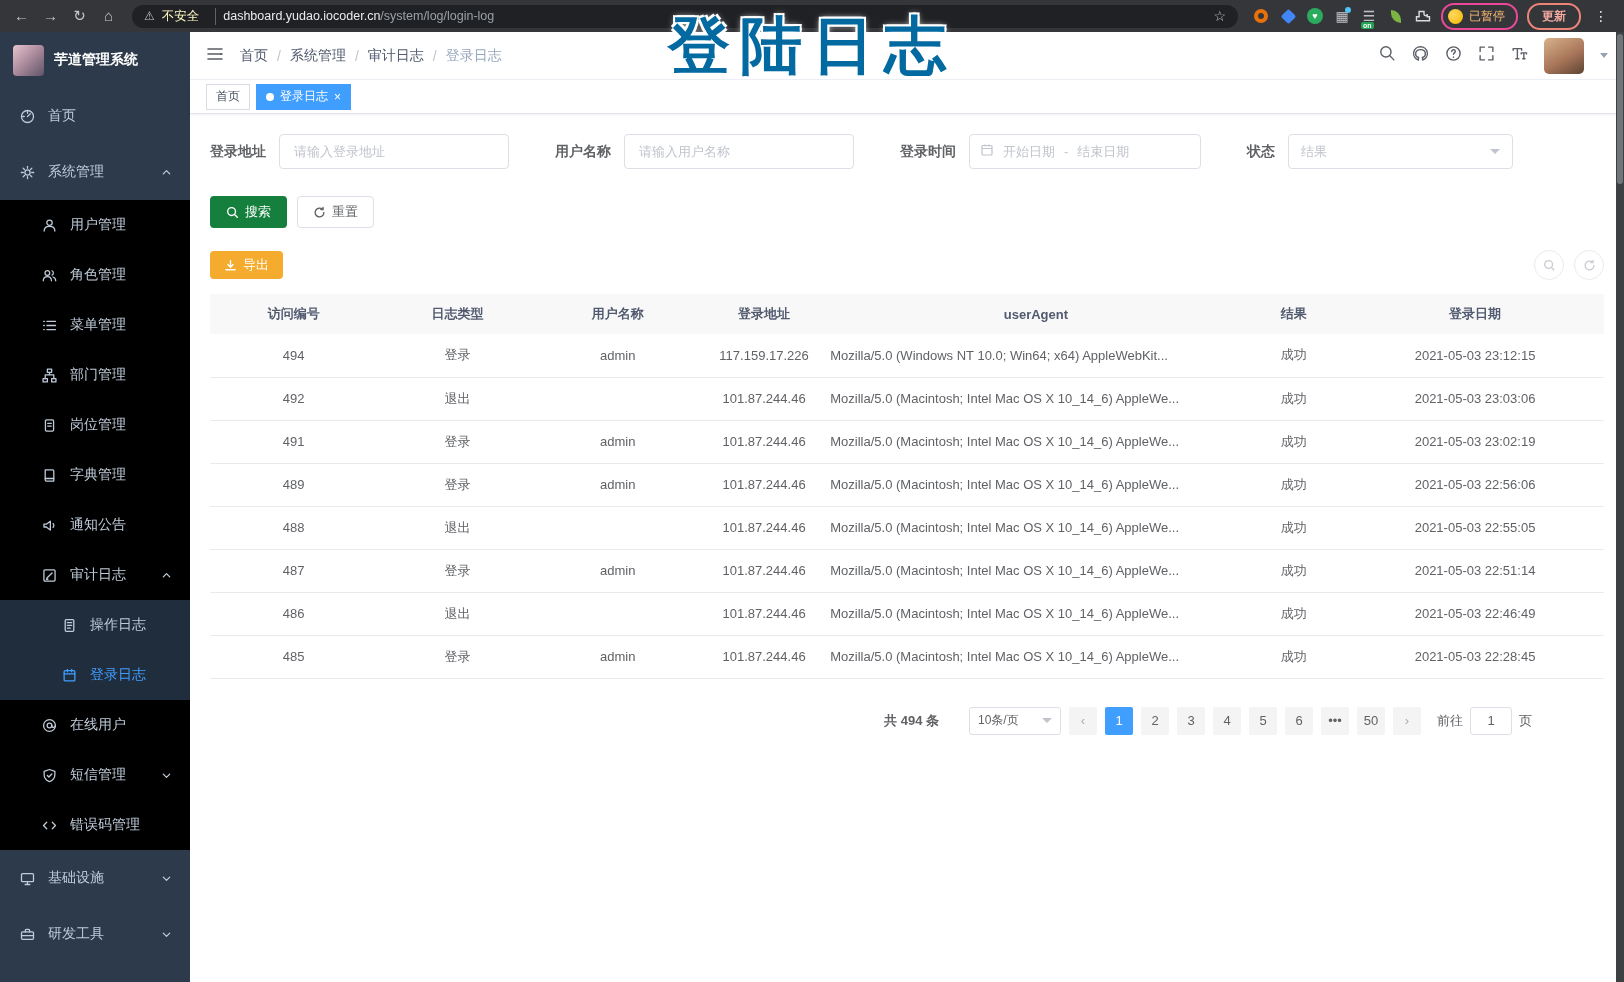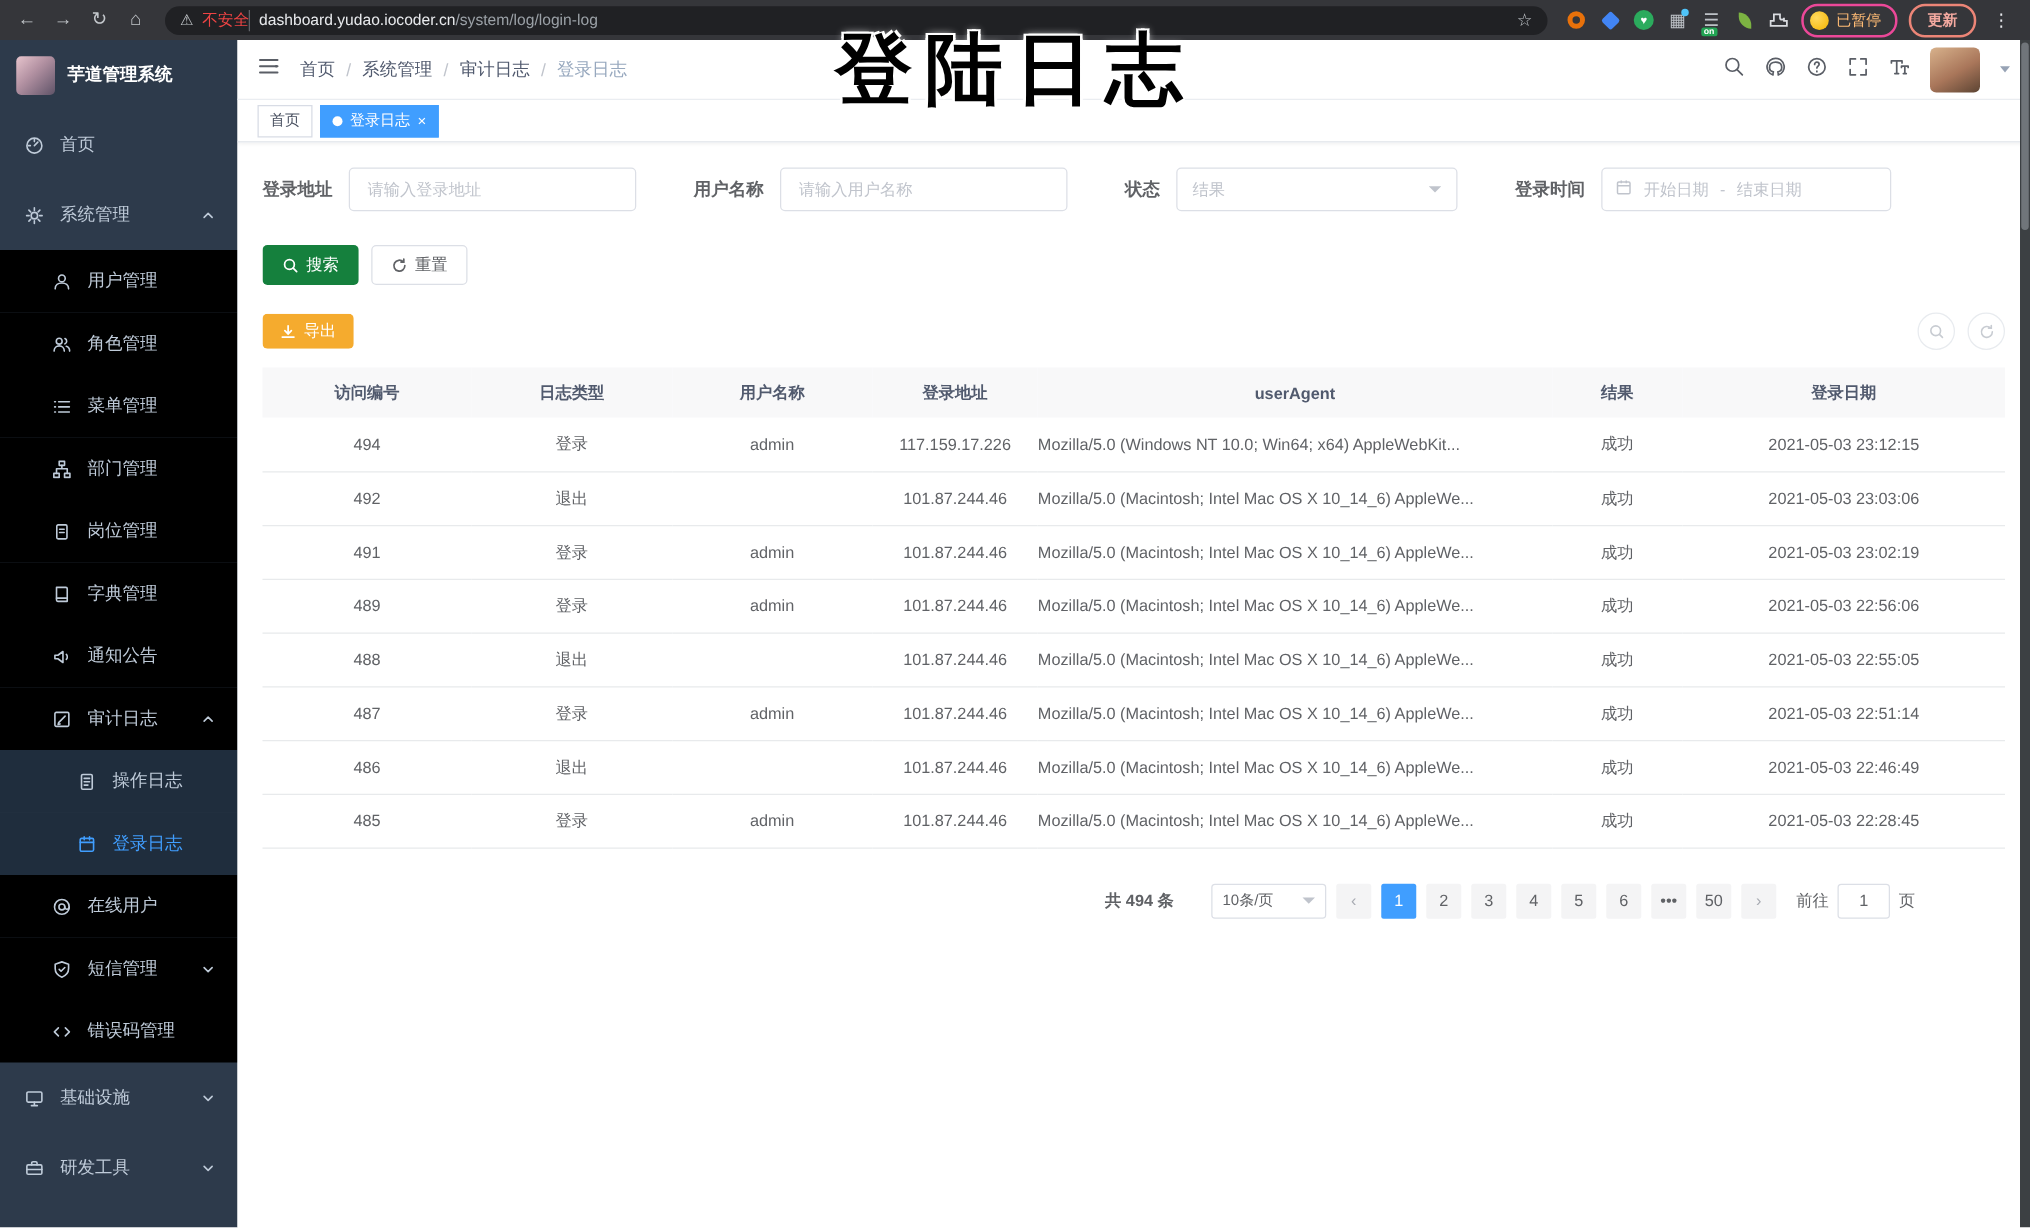--- a/index.html
+++ b/index.html
@@ -4,21 +4,21 @@
 <style>
   * { box-sizing: border-box; margin: 0; padding: 0; }
   html,body { width:1624px; height:982px; overflow:hidden; }
   body { font-family:"Liberation Sans","DejaVu Sans",sans-serif; background:#fff; position:relative; }
 
   
   .chrome { height:32px; background:#35363a; display:flex; align-items:center; padding:0 8px; gap:2px; position:relative; z-index:2; }
   .nav-ic { color:#c3c7cb; font-size:15px; width:27px; height:26px; line-height:26px; text-align:center; border-radius:50%; flex-shrink:0; }
   .urlbar { flex:1; height:23px; background:#202124; border-radius:12px; display:flex; align-items:center; padding:0 12px; font-size:12.5px; gap:7px; margin:0 8px; min-width:0; }
   .sec-ic { color:#c3c7cb; font-size:12px; }
-  .sec-label { color:#ef4444; padding-right:0; border-right:1px solid #5f6368; }
+  .sec-label { color:#fef9c3; padding-right:16px; border-right:1px solid #5f6368; }
   .url-host { color:#e8eaed; }
   .url-path { color:#9aa0a6; }
   .star { margin-left:auto; color:#c3c7cb; font-size:14px; }
   .extrow { display:flex; align-items:center; gap:9px; padding:0 4px; flex-shrink:0; }
   .ext { width:18px; height:18px; position:relative; display:flex; align-items:center; justify-content:center; flex-shrink:0; }
   .ext-ring { width:14px; height:14px; border:4px solid #e8710a; border-radius:50%; }
   .ext-gem { width:11px; height:11px; background:#4285f4; transform:rotate(45deg); border-radius:2px; }
   .ext-heart { width:16px; height:16px; background:#2bab5d; border-radius:50%; color:#fff; font-size:9px; line-height:16px; text-align:center; }
   .ext-grid { color:#bdc1c6; font-size:14px; }
   .ext-grid::after { content:""; position:absolute; top:0; right:0; width:6px; height:6px; background:#4fc3f7; border-radius:50%; }
@@ -26,21 +26,21 @@
   .badge-on { position:absolute; bottom:-4px; left:1px; background:#21a453; color:#fff; font-size:7px; padding:0 2px; border-radius:2px; font-weight:bold; }
   .ext-sprout { width:10px; height:13px; background:#7cb342; border-radius:0 10px 0 10px; }
   .ext-puzzle svg { width:16px; height:16px; stroke:#dadce0; fill:none; stroke-width:1.4; }
   .pill { display:flex; align-items:center; gap:6px; border-radius:13px; padding:3px 11px 3px 5px; font-size:12px; flex-shrink:0; }
   .pill-paused { border:2px solid #ec4899; color:#fdba74; }
   .emoji-dot { width:15px; height:15px; border-radius:50%; background:radial-gradient(circle at 35% 35%,#ffd95e,#f4b400); }
   .pill-update { border:2px solid #ec8577; color:#f3a9a0; padding:3px 13px; font-weight:bold; }
   .kebab { color:#e8eaed; font-size:14px; padding:0 4px; }
 
   
-  .overlay-note { position:absolute; left:668px; top:14px; z-index:50; font-size:62px; font-weight:bold; letter-spacing:10px; color:#000000; pointer-events:none;
+  .overlay-note { position:absolute; left:668px; top:4px; z-index:50; font-size:62px; font-weight:bold; letter-spacing:10px; color:#0369a1; pointer-events:none;
     text-shadow:-2px -2px 0 #fff, 2px -2px 0 #fff, -2px 2px 0 #fff, 2px 2px 0 #fff, 0 0 7px #fff; }
 
   
   .app { display:flex; height:950px; }
   .sidebar { width:190px; background:#2d3a4b; flex-shrink:0; color:#bfcbd9; overflow:hidden; }
   .logo-row { height:56px; display:flex; align-items:center; gap:10px; padding-left:13px; }
   .logo-img { width:31px; height:31px; border-radius:4px; background:linear-gradient(135deg,#e7c4cd 0%,#b08fa0 45%,#5f5368 100%); flex-shrink:0; }
   .app-title { color:#fff; font-weight:bold; font-size:14px; }
   .menu-item { height:50px; display:flex; align-items:center; gap:13px; font-size:14px; cursor:pointer; }
   .lv1 { padding-left:20px; height:56px; }
@@ -416,36 +416,36 @@
       <div class="filter-row">
         <div class="f-group">
           <span class="f-label">登录地址</span>
           <input class="f-input" type="text" placeholder="请输入登录地址" style="">
         </div>
         <div class="f-group">
           <span class="f-label">用户名称</span>
           <input class="f-input" type="text" placeholder="请输入用户名称" style="">
         </div>
         <div class="f-group">
-          <span class="f-label">状态</span>
-          <div class="f-select">
-            <span>结果</span>
-            <span class="sel-caret"></span>
-          </div>
-        </div>
-        <div class="f-group">
           <span class="f-label">登录时间</span>
           <div class="daterange">
             <span class="cal-ic"><svg viewBox="0 0 14 14">
                   <rect x="2" y="2.5" width="10" height="9.5" rx="1"></rect>
                   <path d="M2 5.5h10M5 1.4v2.2M9 1.4v2.2"></path>
                 </svg></span>
             <span>开始日期</span>
             <span>-</span>
             <span>结束日期</span>
+          </div>
+        </div>
+        <div class="f-group">
+          <span class="f-label">状态</span>
+          <div class="f-select">
+            <span>结果</span>
+            <span class="sel-caret"></span>
           </div>
         </div>
       </div>
 
       <div class="btn-row">
         <button class="btn btn-search">
           <svg viewBox="0 0 14 14">
               <circle cx="6" cy="6" r="4.2"></circle>
               <path d="M9.2 9.2l3 3"></path>
             </svg>

